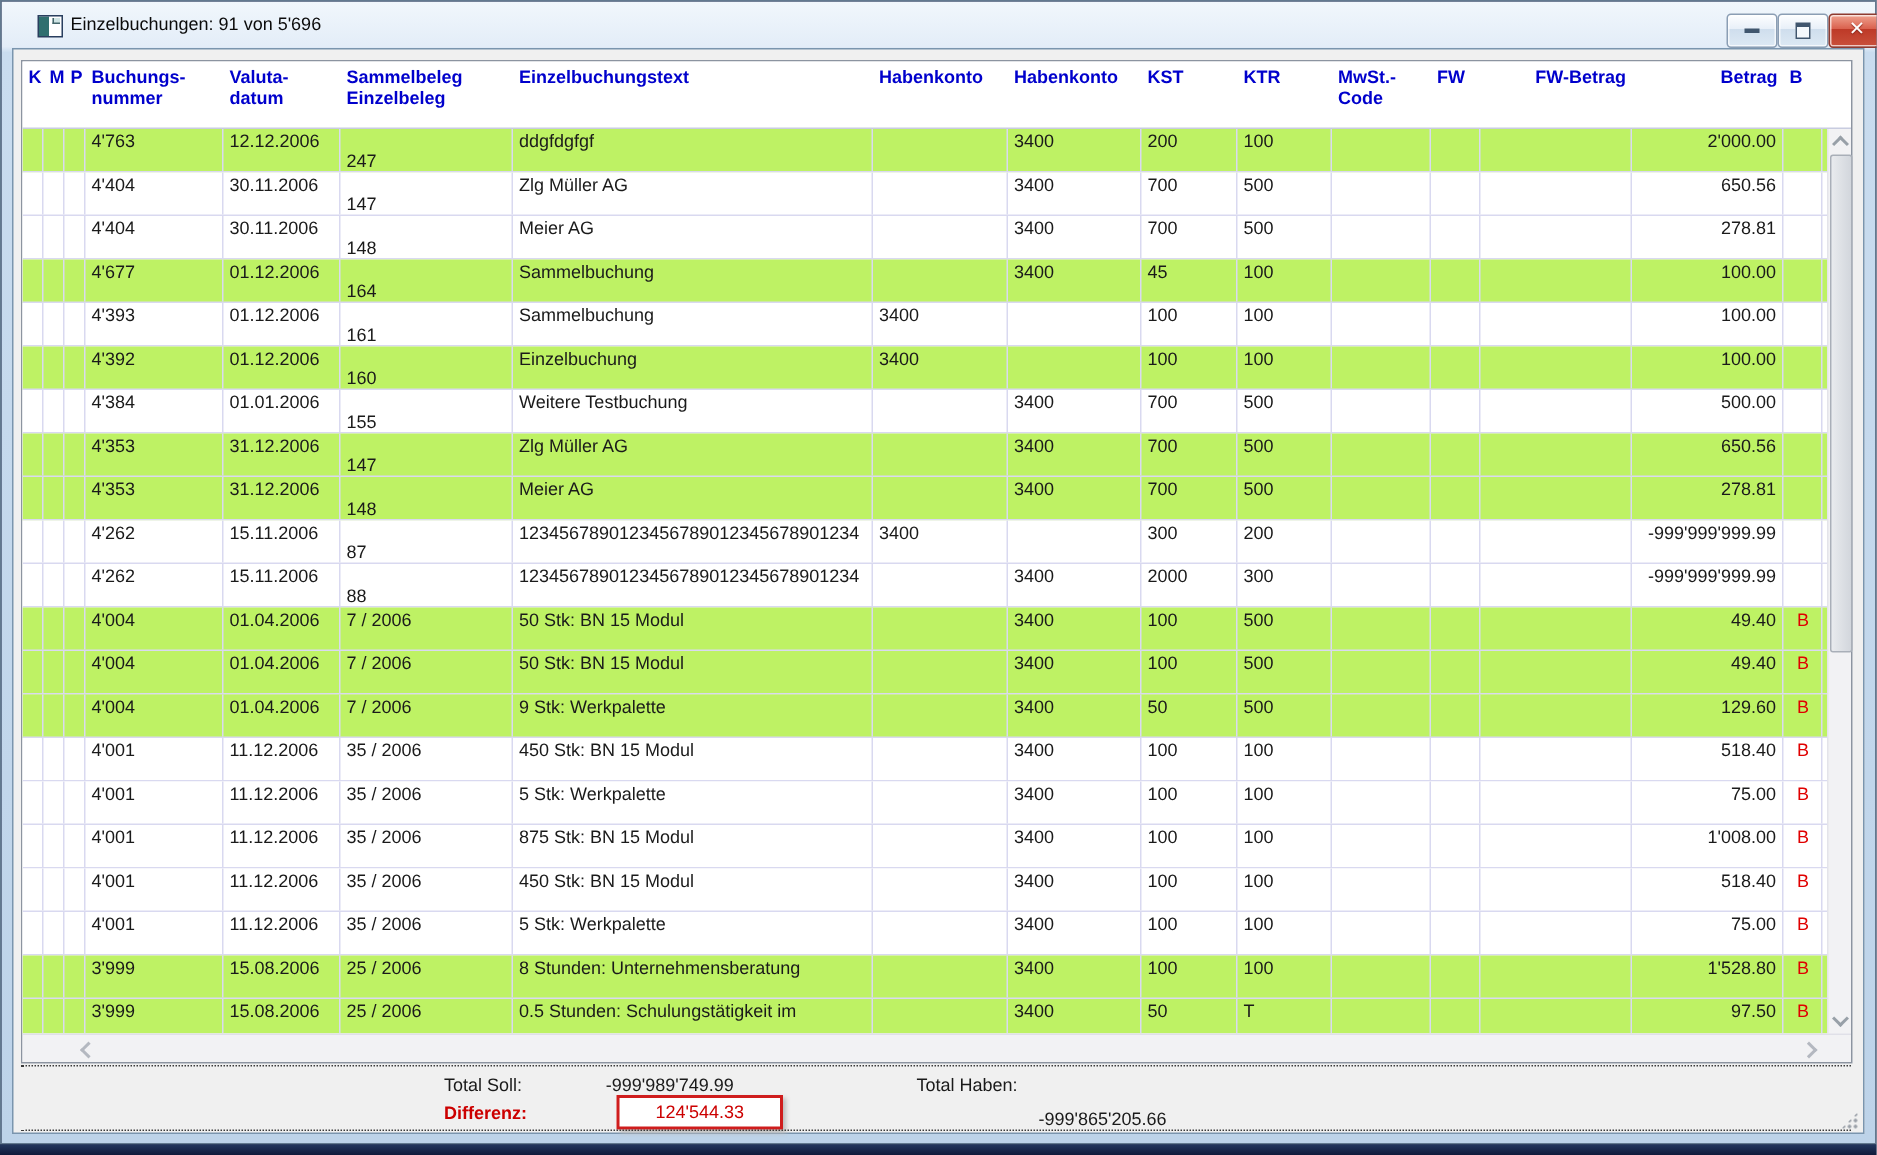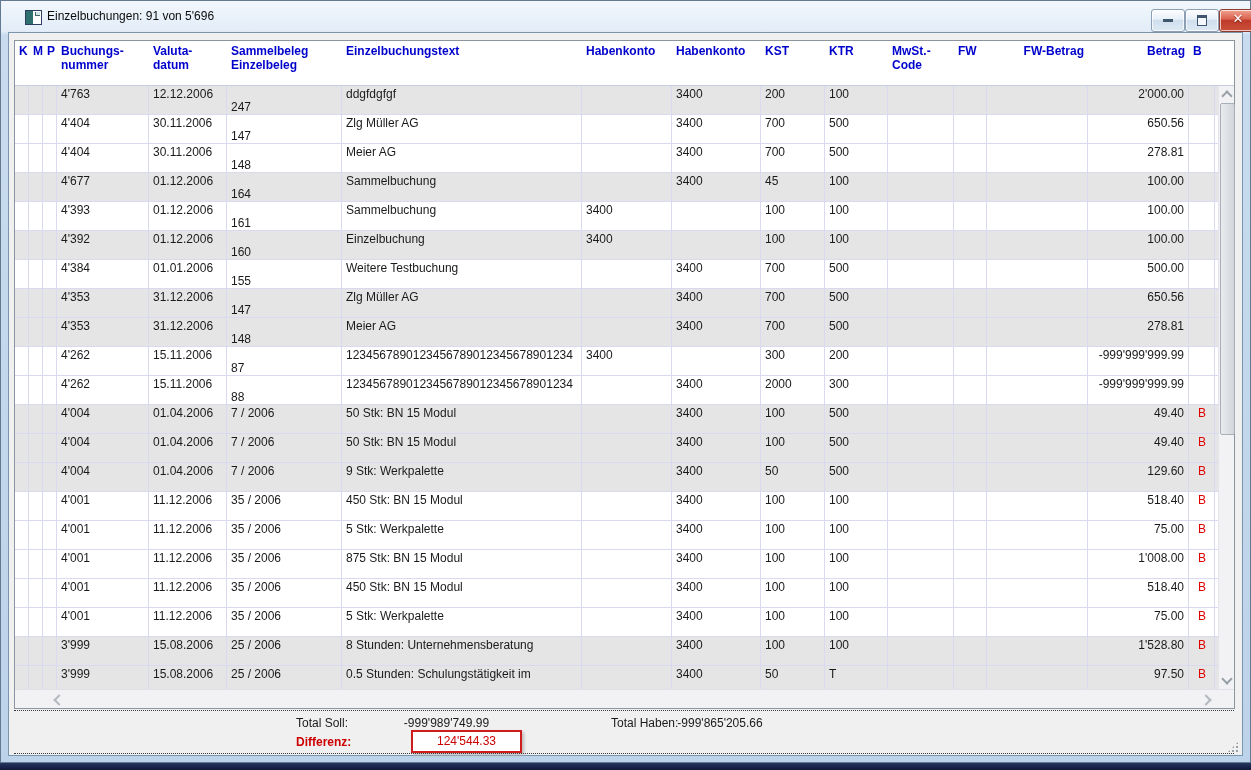--- a/index.html
+++ b/index.html
@@ -47,21 +47,21 @@
     position:absolute;left:5px;top:7px;width:1219px;height:667px;
     border:1px solid #8C94A0;background:#FFFFFF;
   }
   .hrow{position:absolute;left:0;top:0;width:1219px;height:44px;background:#FFFFFF;border-bottom:1px solid #C8CCE0;display:flex;}
   .hcell{
     box-sizing:border-box;flex:none;padding:3px 3px 0 4px;
     color:#0000CC;font-weight:bold;white-space:pre-line;overflow:hidden;line-height:14px;
   }
   .tbody{position:absolute;left:0;top:45px;width:1203px;height:603px;overflow:hidden;background:#FFFFFF;}
   .trow{display:flex;height:29px;box-sizing:border-box;border-bottom:1px solid #D9D9F0;background:#FFFFFF;width:1203px;}
-  .trow.shade{background:#e5e5e5;}
+  .trow.shade{background:#bef264;}
   .tcell{
     box-sizing:border-box;flex:none;border-right:1px solid #D9D9F0;
     padding:2px 3px 0 4px;overflow:hidden;white-space:nowrap;line-height:13px;
   }
   .tcell .line{height:13px;line-height:13px;overflow:hidden;}
   .right{text-align:right;padding-right:4px;}
   .flag{color:#E00000;padding-left:9px;}
   .col-k{width:14px}.col-m{width:14px}.col-p{width:14px}
   .col-nr{width:92px}.col-datum{width:78px}.col-beleg{width:115px}
   .col-text{width:240px}.col-soll{width:90px}.col-haben{width:89px}
@@ -83,21 +83,21 @@
   .chev.c-right{right:24px;top:6px;transform:rotate(135deg);border-color:#B4B8C0;}
   
   .totals{position:absolute;left:5px;top:676px;width:1222px;height:46px;}
   .dotline{position:absolute;left:0;right:2px;border-top:1px dotted #3A3A3A;}
   .d1{top:1px;} .d2{top:44px;}
   .tlabel{position:absolute;top:7px;white-space:nowrap;}
   .tvalue{position:absolute;top:7px;white-space:nowrap;text-align:center;}
   .lab-soll{left:282px;}
   .val-soll{left:380px;width:105px;}
   .lab-haben{left:569px;margin-left:28px;}
-  .val-haben{left:640px;width:132px;}
+  .val-haben{left:655px;width:132px;margin-top:23px;}
   .lab-diff{left:282px;top:26px;color:#CC0000;font-weight:bold;position:absolute;white-space:nowrap;}
   .diffbox{
     position:absolute;left:397px;top:21px;width:107px;height:19px;
     border:2px solid #CF1D1D;background:#FFFFFF;box-shadow:2px 2px 3px #BCBCBC;
     text-align:center;line-height:19px;color:#CC0000;font-weight:normal;
   }
   
   .grip{
     position:absolute;right:3px;bottom:2px;width:12px;height:12px;
     background-image:radial-gradient(circle,#9AA0A8 1px,transparent 1.3px);

